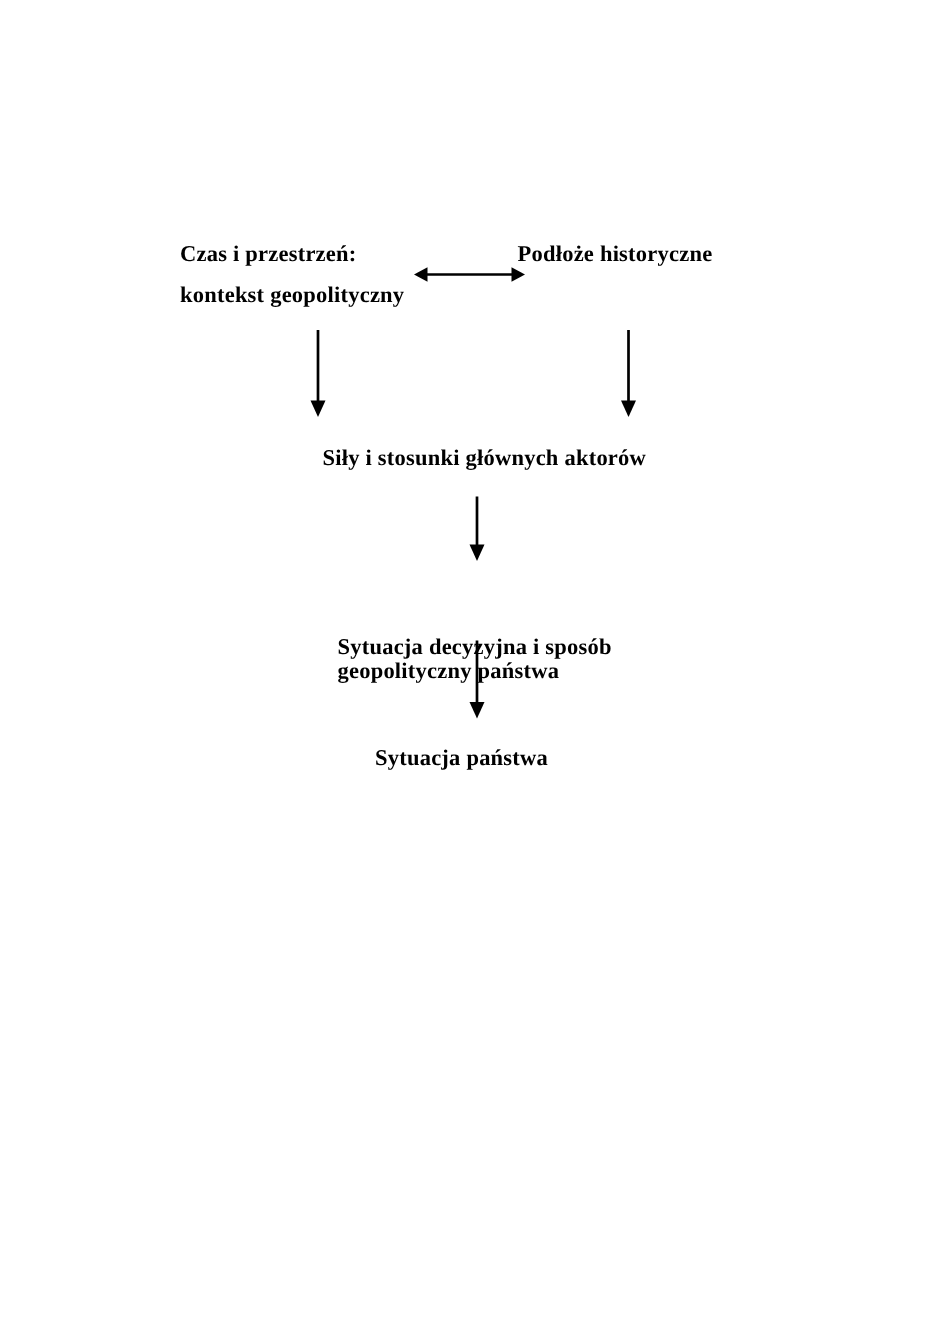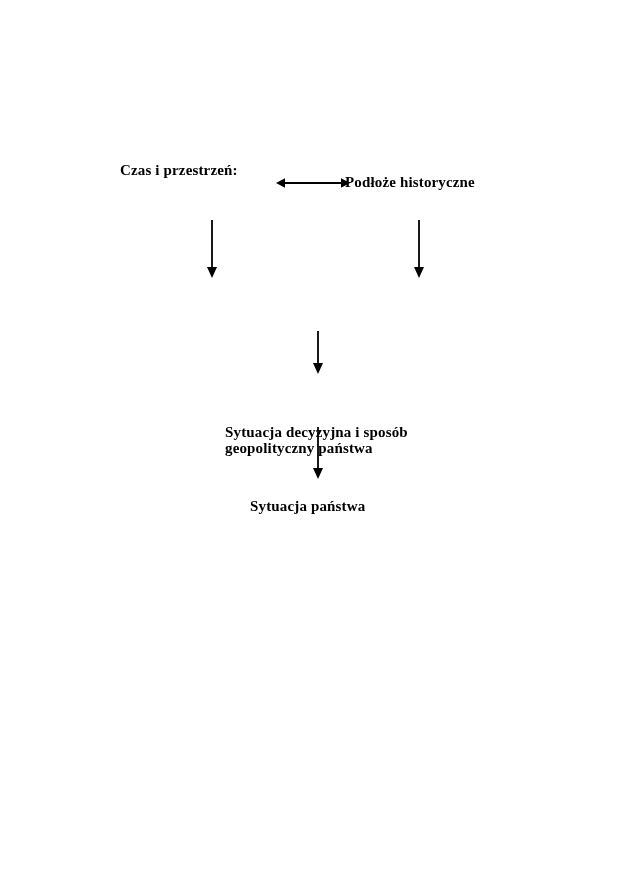--- a/index.html
+++ b/index.html
@@ -30,21 +30,21 @@
     text-align: left;
     white-space: nowrap;
     -webkit-font-smoothing: none;
   }
   .node .line {
     display: block;
   }
 
   
   #node-time-space      { left: 120px; top: 163px; width: 175px; }
-  #node-historical      { left: 345px; top: 163px; width: 180px; margin-top: 12px; }
+  #node-historical      { left: 345px; top: 163px; width: 180px; }
   #node-forces          { left: 215px; top: 299px; width: 200px; }
   #node-decision        { left: 225px; top: 381px; width: 180px; line-height: 16px; margin-top: 43px; }
   #node-strategy        { left: 250px; top: 499px; width: 140px; }
 
   
   #node-time-space .line:first-child { margin-bottom: 12px; }
   #node-historical .line:first-child { margin-bottom: 12px; }
 
   
   .arrow {
@@ -61,26 +61,30 @@
   #arrow-mid-down-1 { left: 309px; top: 331px; }
   #arrow-mid-down-2 { left: 309px; top: 427px; }
 </style>
 </head>
 <body>
 
 <div id="page">
 
   <div class="node" id="node-time-space">
     <span class="line">Czas i przestrzeń:</span>
+    <span class="line">kontekst geopolityczny</span>
   </div>
 
   <div class="node" id="node-historical">
     <span class="line">Podłoże historyczne</span>
   </div>
 
+  <div class="node" id="node-forces">
+    <span class="line">Siły i stosunki głównych aktorów</span>
+  </div>
 
   <div class="node" id="node-decision">
     <span class="line">Sytuacja decyzyjna i sposób</span>
     <span class="line">geopolityczny państwa</span>
   </div>
 
   <div class="node" id="node-strategy">
     <span class="line">Sytuacja państwa</span>
   </div>
 

